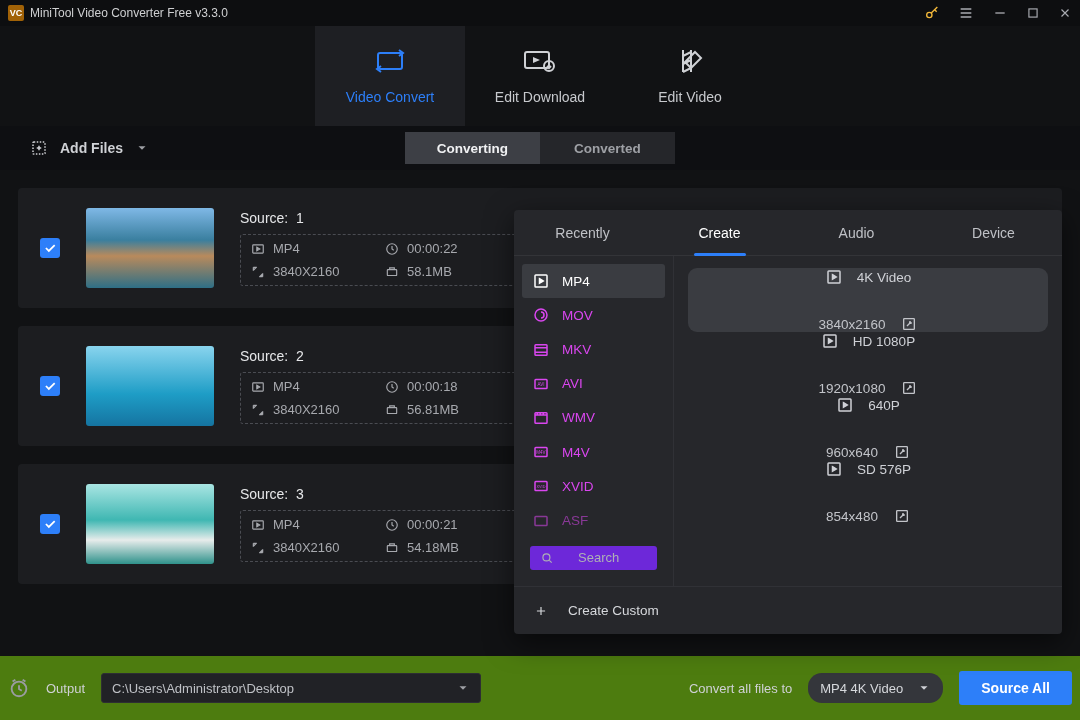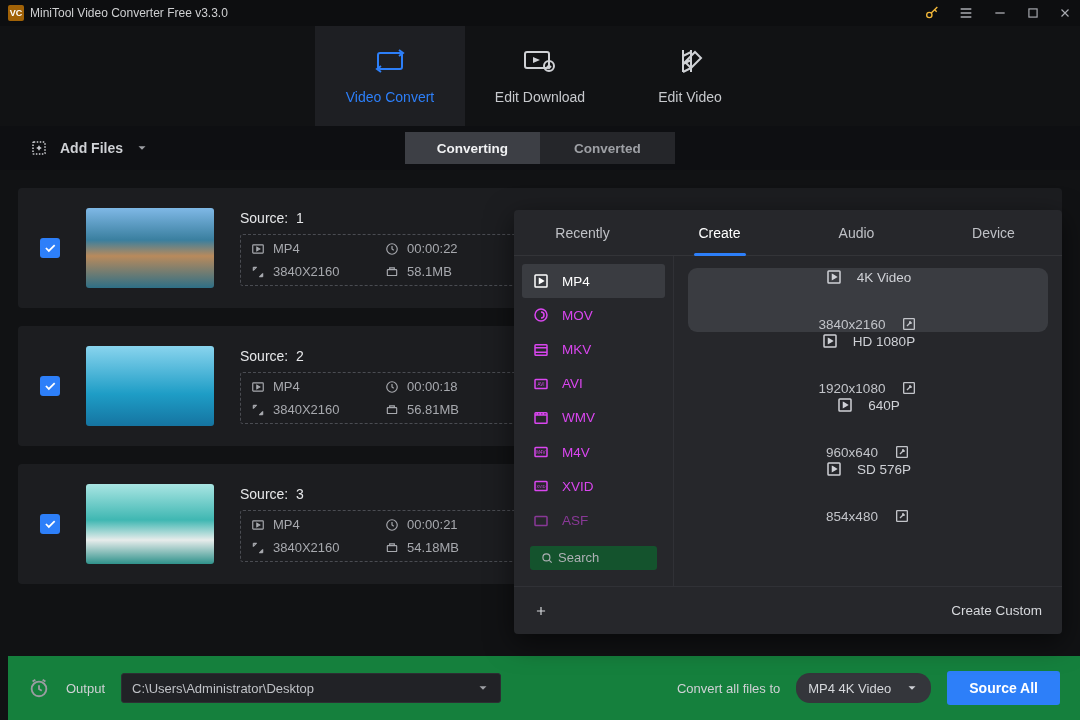--- a/index.html
+++ b/index.html
@@ -43,21 +43,21 @@
   .thumb{width:128px;height:80px;border-radius:3px;background:#0b3b56;}
   .th1{background:linear-gradient(180deg,#7fb8e6 0%,#3a7f9f 40%,#b98a5c 60%,#2e6f86 100%);}
   .th2{background:linear-gradient(180deg,#89d4ee 0%,#1e9dc6 60%,#1574a1 100%);}
   .th3{background:linear-gradient(180deg,#a9e5e3 0%,#3fb7b2 45%,#e7eceb 70%,#2f928b 100%);}
   .meta{flex:0 0 280px;color:var(--dim);font-size:13px;}
   .meta .hdr{color:#e6e7e9;font-size:14px;margin-bottom:8px;}
   .dash{border:1px dashed #4a4c52;border-radius:3px;padding:6px 10px;display:grid;grid-template-columns:1fr 1fr;row-gap:8px;column-gap:10px;}
   .cell{display:flex;align-items:center;gap:8px;color:#a7a9ae;}
   .arrows{color:#4b4d53;font-size:20px;letter-spacing:-4px;}
 
-  .footer{position:absolute;left:8px;right:0;bottom:0;height:64px;background:#15803d;display:flex;align-items:center;padding:0 20px;gap:16px;}
+  .footer{position:absolute;left:0;right:0;bottom:0;height:64px;background:#4d7c0f;display:flex;align-items:center;padding:0 8px;gap:16px;}
   .clk{color:#9a9ca1;}
   .outlbl{font-size:13px;color:#cfd1d5;}
   .outsel{flex:0 0 380px;height:30px;background:#212226;border:1px solid #2d2e33;border-radius:3px;display:flex;align-items:center;justify-content:space-between;padding:0 10px;color:#bfc1c6;font-size:13px;}
   .fgrow{flex:1;}
   .smlbl{font-size:13px;color:#cfd1d5;}
   .smsel{height:30px;min-width:135px;background:#34363b;border-radius:14px;display:flex;align-items:center;justify-content:space-between;padding:0 12px;color:#d6d8dc;font-size:13px;}
   .convertall{height:34px;padding:0 22px;border:0;border-radius:3px;background:var(--accent);color:#fff;font-weight:600;font-size:14px;}
 
   
   .pop{position:absolute;left:514px;top:210px;width:548px;height:424px;background:#26272b;border-radius:4px;box-shadow:0 8px 28px rgba(0,0,0,.55);display:flex;flex-direction:column;}
@@ -67,22 +67,22 @@
   .ptab.active::after{content:"";position:absolute;left:50%;transform:translateX(-50%);bottom:-1px;width:52px;height:3px;background:var(--accent);border-radius:2px;}
   .pbody{flex:1;display:flex;overflow:hidden;}
   .pleft{width:160px;border-right:1px solid #303136;display:flex;flex-direction:column;padding:8px;}
   .fmt{height:42px;border-radius:3px;display:flex;align-items:center;gap:12px;padding:0 10px;color:#d946ef;font-size:13.5px;}
   .fmt.active{background:#3a3c41;color:#fff;}
   .pright{flex:1;overflow:auto;padding:12px 14px;}
   .preset{height:64px;border-radius:9px;display:flex;align-items:center;padding:0 16px;gap:14px;color:#cfd1d6;font-size:13.5px;justify-content:space-between;flex-direction:column;}
   .preset.active{background:#3a3c41;}
   .preset .left{display:flex;align-items:center;gap:14px;}
   .preset .rx{display:flex;align-items:center;gap:16px;color:#c2c4c9;}
-  .search{margin:8px;height:30px;background:#14532d;border-radius:3px;display:flex;align-items:center;gap:4px;padding:0 10px;color:#aeb0b5;font-size:13px;}
-  .pfoot{height:48px;border-top:1px solid #303136;display:flex;align-items:center;justify-content:space-between;padding:0 20px;color:#d6d8dc;font-size:13.5px;gap:0;}
+  .search{margin:8px;height:30px;background:#6d28d9;border-radius:3px;display:flex;align-items:center;gap:24px;padding:0 10px;color:#aeb0b5;font-size:13px;}
+  .pfoot{height:48px;border-top:1px solid #303136;display:flex;align-items:center;justify-content:flex-start;padding:0 20px;color:#d6d8dc;font-size:13.5px;gap:20px;}
   .pright::-webkit-scrollbar{width:8px;}
   .pright::-webkit-scrollbar-thumb{background:#44464c;border-radius:4px;}
 
   .ico14{width:14px;height:14px;}
   .ico16{width:16px;height:16px;}
   .ico18{width:18px;height:18px;}
 </style>
 </head>
 <body>
 

